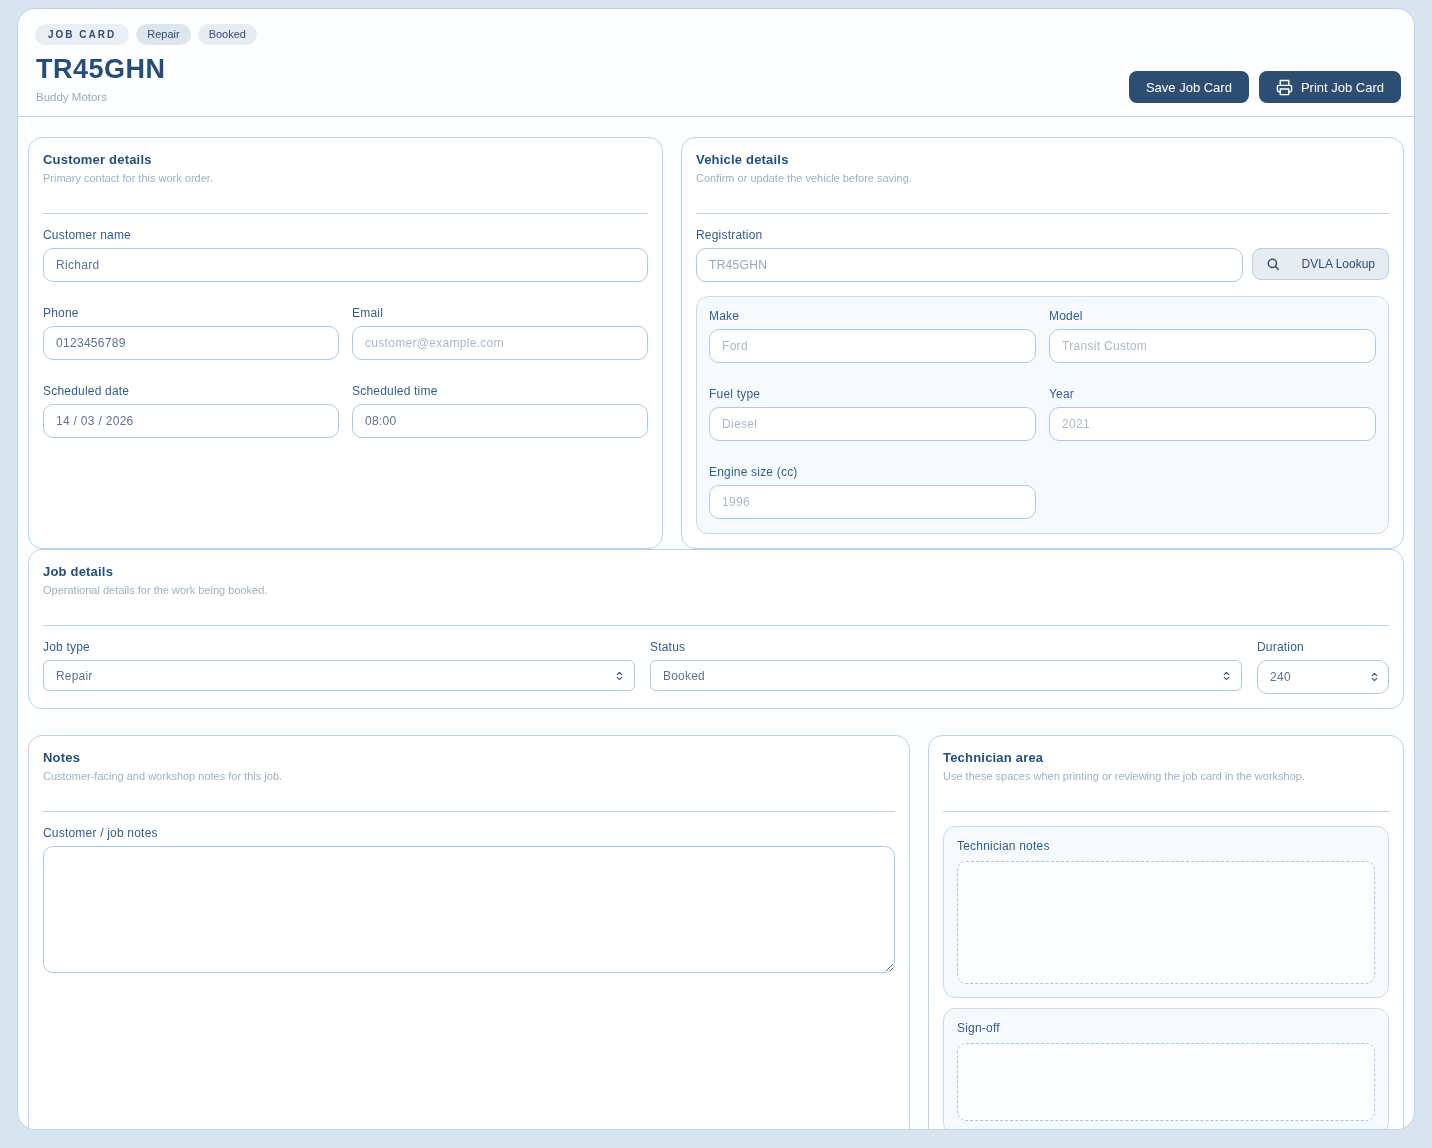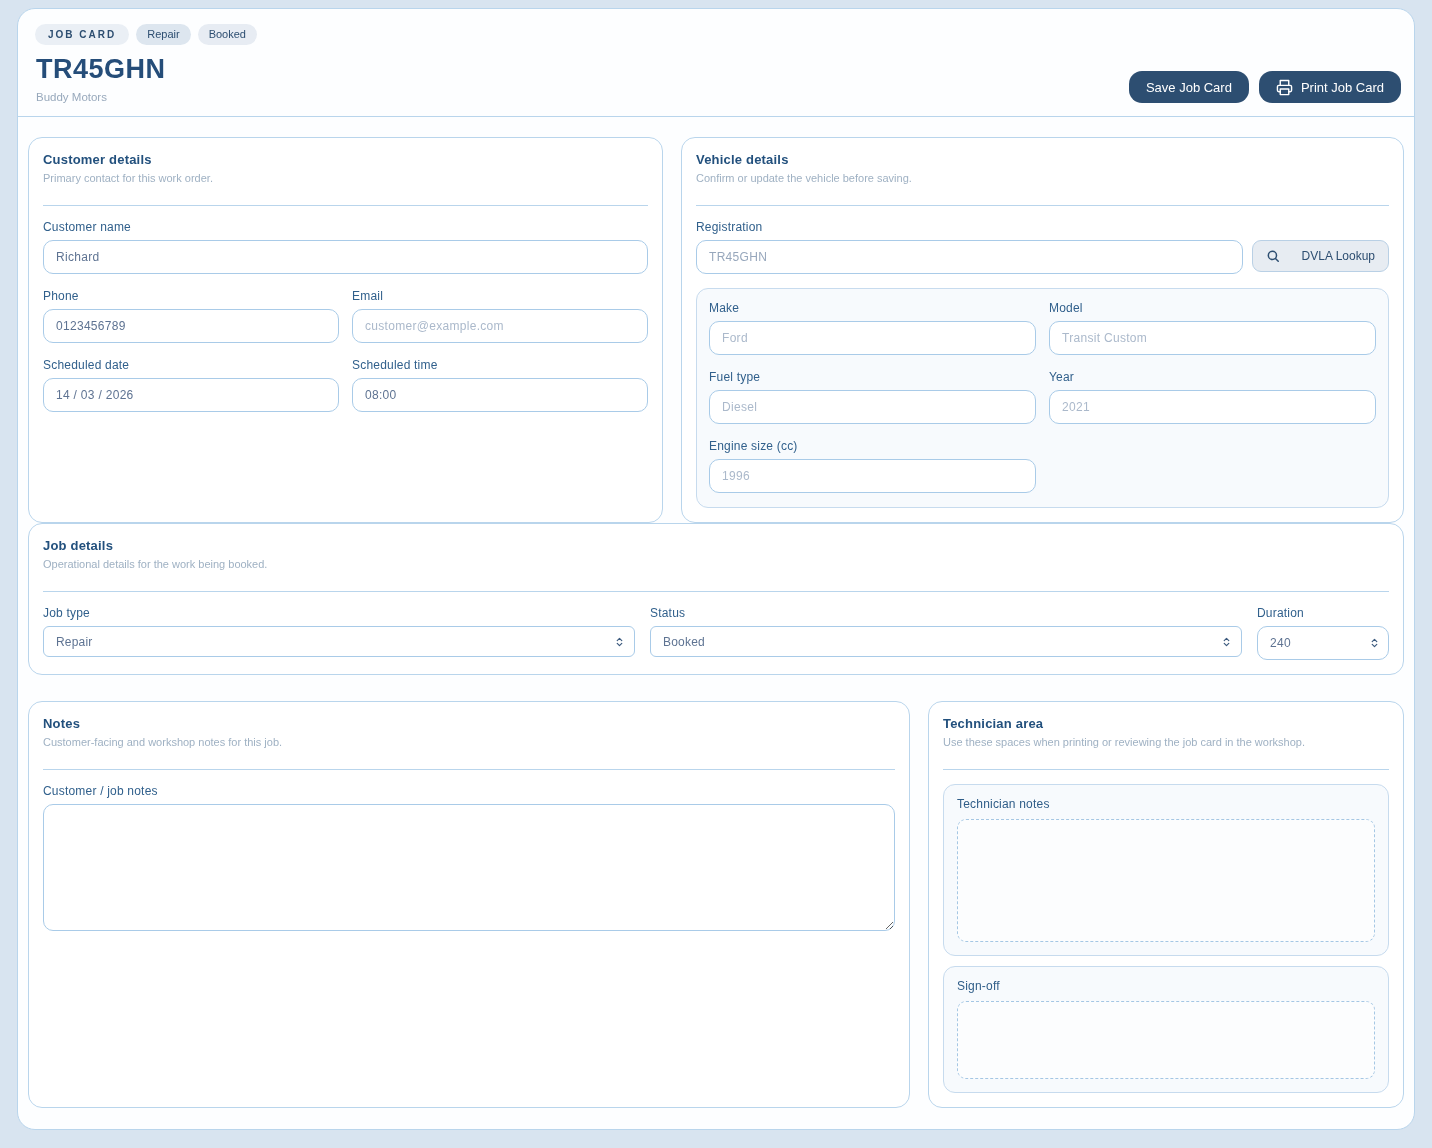--- a/index.html
+++ b/index.html
@@ -34,42 +34,42 @@
   }
   .badge-primary { background: #eaeff5; font-size: 10px; font-weight: 700; letter-spacing: 2px; padding: 5px 13px; }
   .badge-type   { background: #dde6ef; }
   .badge-status { background: #e7ecf3; }
   .page-title { font-size: 27px; font-weight: 700; color: #254d79; letter-spacing: 0.5px; margin-left: 7px; }
   .page-subtitle { font-size: 11.5px; color: #98a9bc; margin-top: 6px; margin-left: 7px; }
   .header-actions { display: flex; gap: 10px; padding-top: 6px; }
   .btn-navy {
     display: inline-flex; align-items: center; gap: 8px;
     background: #2d4e71; color: #ffffff; border: none;
-    height: 32px; padding: 0 17px; border-radius: 13px;
+    height: 32px; padding: 0 17px; border-radius: 8px;
     font-size: 13px; font-family: inherit; cursor: pointer;
   }
   
   .content { padding: 20px 10px 14px 10px; flex: 1 1 auto; display: flex; flex-direction: column; }
   .row-top { display: grid; grid-template-columns: 635px 1fr; gap: 18px; align-items: stretch; }
   .row-bottom { display: grid; grid-template-columns: 882px 1fr; gap: 18px; align-items: stretch; margin-top: 26px; }
   .card {
     background: #ffffff; border: 1px solid #b9d5ec; border-radius: 14px;
     padding: 14px; 
   }
-  .card-head { border-bottom: 1px solid #b9d5ec; padding-bottom: 21px; margin-bottom: 14px; }
+  .card-head { border-bottom: 1px solid #b9d5ec; padding-bottom: 29px; margin-bottom: 14px; }
   .card-title { font-size: 13px; font-weight: 700; color: #22507d; letter-spacing: 0.2px; }
   .card-subtitle { font-size: 11px; color: #9fb1c3; margin-top: 5px; }
   .field-label { display: block; font-size: 12px; color: #31608c; margin-bottom: 6px; letter-spacing: 0.2px; }
   .text-input {
     width: 100%; height: 34px; border: 1px solid #a9cbe8; border-radius: 10px;
     padding: 0 12px; font-size: 12px; font-family: inherit; color: #5e7392;
     background: #ffffff; outline: none; letter-spacing: 0.3px;
   }
   .text-input::placeholder { color: #abb9cb; }
-  .field-group { margin-bottom: 15px; }
+  .field-group { margin-bottom: 24px; }
   .two-col { display: grid; grid-template-columns: 1fr 1fr; gap: 13px; }
   
   .reg-row { display: flex; gap: 9px; }
   .btn-light {
     display: inline-flex; align-items: center; gap: 22px; flex: 0 0 auto;
     background: #e7ecf2; border: 1px solid #b9d0e5; color: #2d4e71;
     height: 32px; padding: 0 13px; border-radius: 9px;
     font-size: 12px; font-family: inherit; cursor: pointer; white-space: nowrap;
   }
   .sub-panel {

